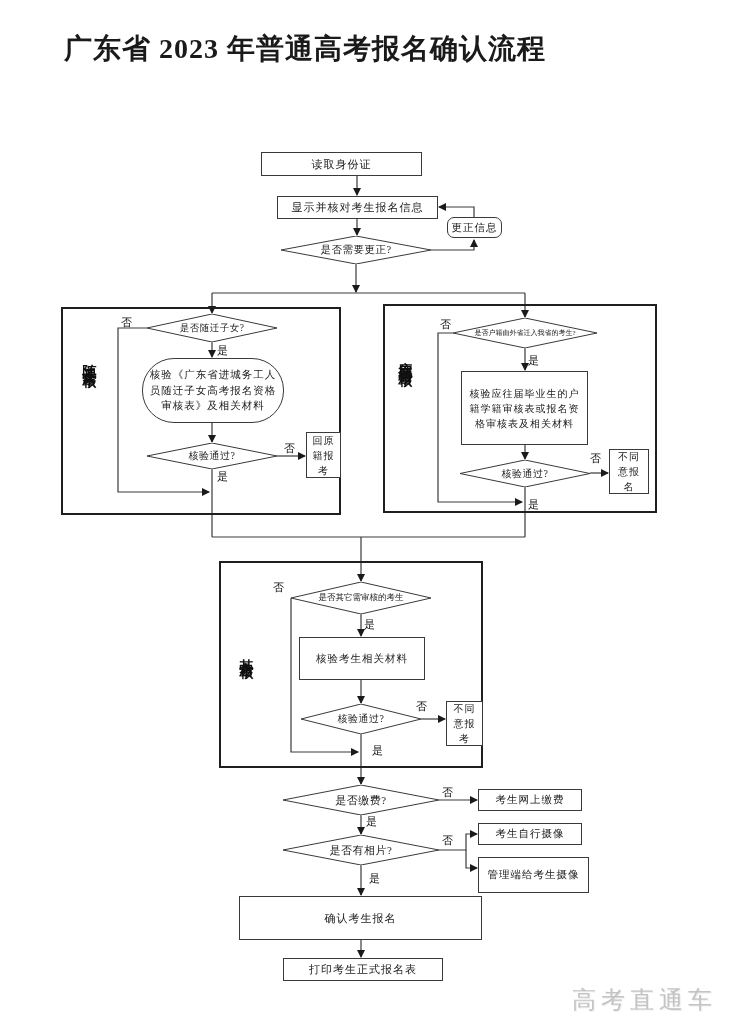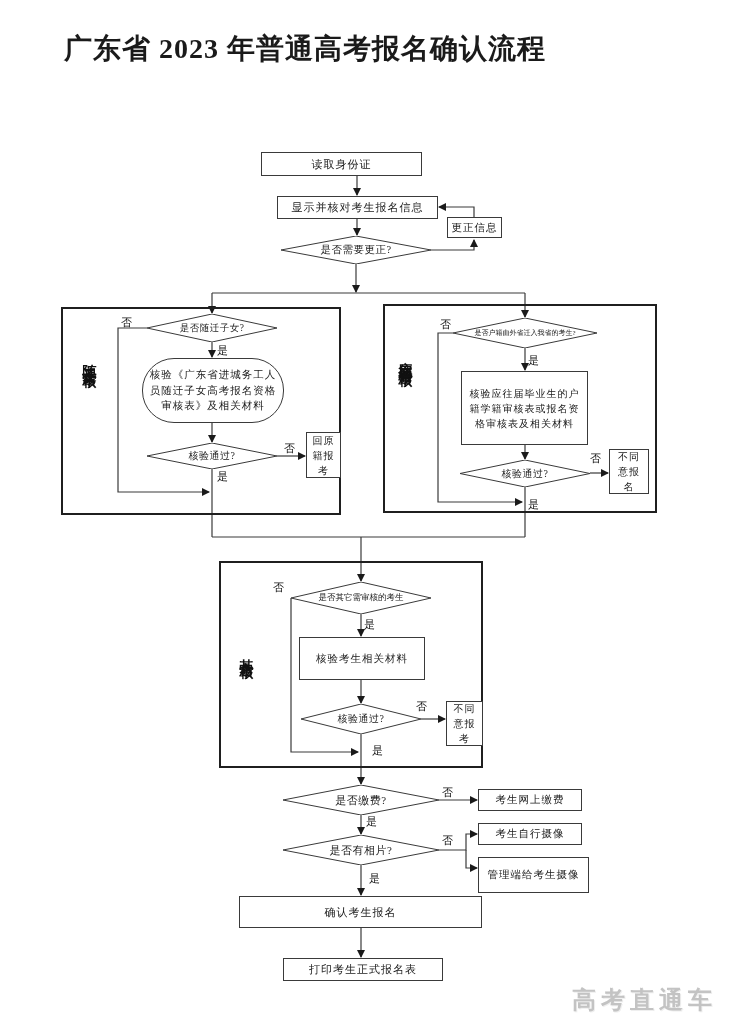--- a/index.html
+++ b/index.html
@@ -13,21 +13,21 @@
         display:flex;align-items:center;justify-content:center;text-align:center;
         font-size:11px;letter-spacing:1px;line-height:1.5;}
   .diamond{position:absolute;z-index:2;display:flex;align-items:center;justify-content:center;
            text-align:center;letter-spacing:0.5px;}
   .diamond svg{position:absolute;left:0;top:0;width:100%;height:100%;}
   .diamond span{position:relative;z-index:1;padding:0 10px;}
   .group{position:absolute;z-index:1;box-sizing:border-box;border:2px solid #1f1f1f;background:transparent;}
   .vlabel{position:absolute;z-index:2;writing-mode:vertical-rl;text-orientation:upright;
           font-weight:bold;font-size:14px;letter-spacing:2px;color:#111;}
   .yn{position:absolute;z-index:3;font-size:11px;color:#111;}
-  .watermark{position:absolute;left:572px;top:984px;font-size:24px;font-weight:bold;
+  .watermark{position:absolute;left:572px;top:984px;font-size:24px;font-weight:normal;
              letter-spacing:5px;color:#c3c3c3;text-shadow:1px 1px 0 #efefef;}
 </style>
 </head>
 <body>
 
 <div class="page">
 
   <div class="title">广东省 2023 年普通高考报名确认流程</div>
 
   <svg class="connectors" width="734" height="1034">
@@ -64,21 +64,21 @@
     <path class="ln" d="M361 815 V834" marker-end="url(#arw)"></path>
     <path class="ln" d="M439 800 H477" marker-end="url(#arw)"></path>
     <path class="ln" d="M439 850 H466 V834 H477" marker-end="url(#arw)"></path>
     <path class="ln" d="M466 850 V868 H477" marker-end="url(#arw)"></path>
     <path class="ln" d="M361 865 V895" marker-end="url(#arw)"></path>
     <path class="ln" d="M361 926 V957" marker-end="url(#arw)"></path>
   </svg>
 
   <div class="node" style="left:261px;top:152px;width:161px;height:24px;">读取身份证</div>
   <div class="node" style="left:277px;top:196px;width:161px;height:23px;">显示并核对考生报名信息</div>
-  <div class="node" style="left:447px;top:217px;width:55px;height:21px;font-size:10.5px;">更正信息</div>
+  <div class="node" style="left:447px;top:217px;width:55px;height:21px;font-size:10.5px;border-radius:7px;">更正信息</div>
 
   <div class="diamond" style="left:281px;top:236px;width:150px;height:28px;font-size:10.5px;">
     <svg viewBox="0 0 100 100" preserveAspectRatio="none">
       <polygon points="50,0 100,50 50,100 0,50" fill="#fff" stroke="#3a3a3a" vector-effect="non-scaling-stroke"></polygon>
     </svg>
     <span>是否需要更正?</span>
   </div>
 
   <div class="group" style="left:61px;top:307px;width:280px;height:208px;"></div>
   <div class="vlabel" style="left:80px;top:353px;">随迁子女审核</div>
@@ -153,21 +153,21 @@
 
   <div class="diamond" style="left:283px;top:835px;width:156px;height:30px;font-size:11px;">
     <svg viewBox="0 0 100 100" preserveAspectRatio="none">
       <polygon points="50,0 100,50 50,100 0,50" fill="#fff" stroke="#3a3a3a" vector-effect="non-scaling-stroke"></polygon>
     </svg>
     <span>是否有相片?</span>
   </div>
   <div class="node" style="left:478px;top:823px;width:104px;height:22px;font-size:10.5px;">考生自行摄像</div>
   <div class="node" style="left:478px;top:857px;width:111px;height:36px;font-size:10.5px;">管理端给考生摄像</div>
 
-  <div class="node" style="left:239px;top:896px;width:243px;height:32px;">确认考生报名</div>
+  <div class="node" style="left:239px;top:896px;width:243px;height:44px;">确认考生报名</div>
   <div class="node" style="left:283px;top:958px;width:160px;height:23px;">打印考生正式报名表</div>
 
   <div class="yn" style="left:121px;top:315px;">否</div>
   <div class="yn" style="left:217px;top:343px;">是</div>
   <div class="yn" style="left:284px;top:441px;">否</div>
   <div class="yn" style="left:217px;top:469px;">是</div>
   <div class="yn" style="left:440px;top:317px;">否</div>
   <div class="yn" style="left:528px;top:353px;">是</div>
   <div class="yn" style="left:590px;top:451px;">否</div>
   <div class="yn" style="left:528px;top:497px;">是</div>

